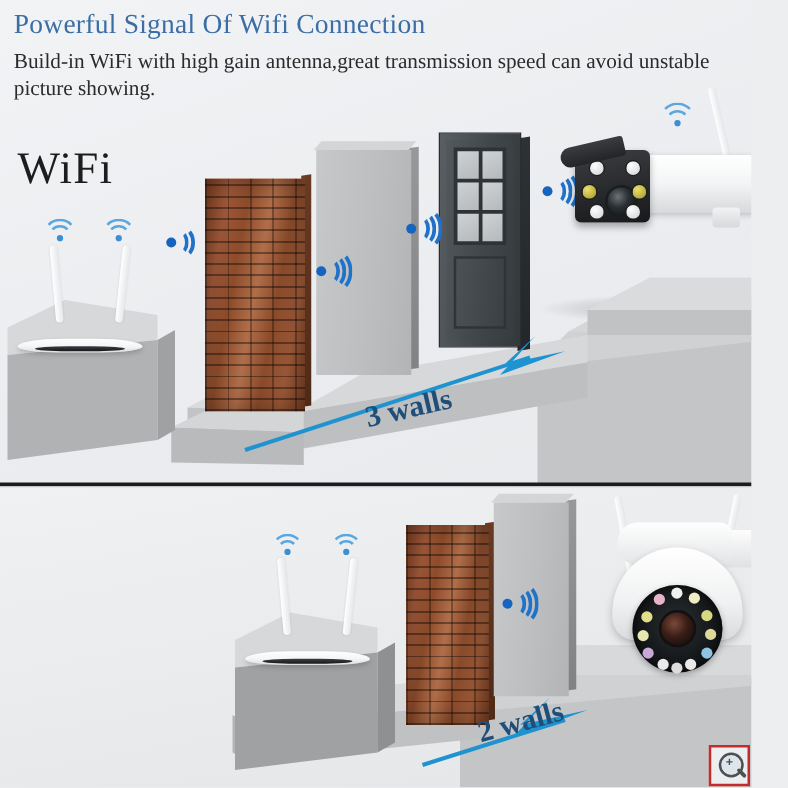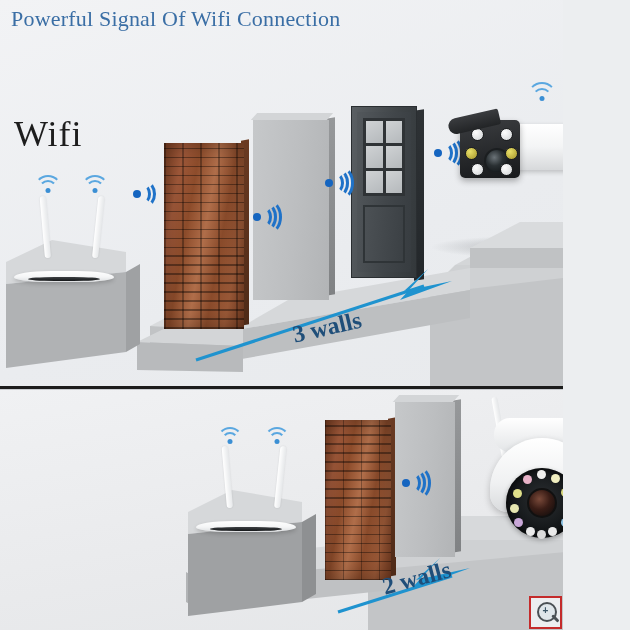--- a/index.html
+++ b/index.html
@@ -2,21 +2,21 @@
 <html><head>
 <meta charset="utf-8">
 <style>
   html,body{margin:0;padding:0;}
   body{
     width:630px;height:630px;overflow:hidden;
     font-family:"Liberation Serif", serif;
     background:#eceef0;
   }
   #stage{position:relative;width:563px;height:630px;overflow:hidden;
-    background:linear-gradient(160deg,#f2f3f5 0%,#eaecef 45%,#e6e8ea 100%);}
+    background:linear-gradient(160deg,#f2f3f5 0%,#eaecef 45%,#e6e8ea 100%);padding-left:38px;}
 
   
   .title{position:absolute;left:11px;top:6px;font-size:22px;letter-spacing:.2px;
     color:#3a6ea5;font-family:"Liberation Serif",serif;white-space:nowrap;}
   .subtitle{position:absolute;left:11px;top:38px;width:580px;font-size:17px;
     line-height:22px;color:#2b2b2b;font-family:"Liberation Serif",serif;}
 
   
   .panel{position:absolute;left:0;width:630px;overflow:hidden;}
   #panel-top{top:0;height:388px;}
@@ -146,24 +146,25 @@
 
   .shadow-blob{position:absolute;border-radius:50%;
     background:radial-gradient(ellipse at center,rgba(90,95,100,.35),rgba(90,95,100,0) 70%);}
 </style>
 </head>
 <body>
 
 <div id="stage">
 
   <div class="title">Powerful Signal Of  Wifi Connection</div>
+  <div class="subtitle">Build-in WiFi with high gain antenna,great transmission speed can avoid unstable picture showing.</div>
 
   <div class="panel" id="panel-top">
 
-    <div class="big-label" id="label-ours">Wifi</div>
+    <div class="big-label" id="label-ours">WiFi</div>
 
     <div class="shadow-blob" style="left:430px;top:236px;width:180px;height:22px;"></div>
 
     <svg class="arrow-svg" style="left:0;top:0;width:630px;height:388px;">
 
       <polygon points="455,265 505,238 630,238 630,265" fill="#d4d6d8"></polygon>
       <polygon points="430,290 630,265 630,388 430,388" fill="#c3c5c7"></polygon>
       <polygon points="430,290 455,265 630,265 630,270 435,293" fill="#cfd1d3"></polygon>
 
       <polygon points="470,248 520,222 630,222 630,248" fill="#d9dbdd"></polygon>

